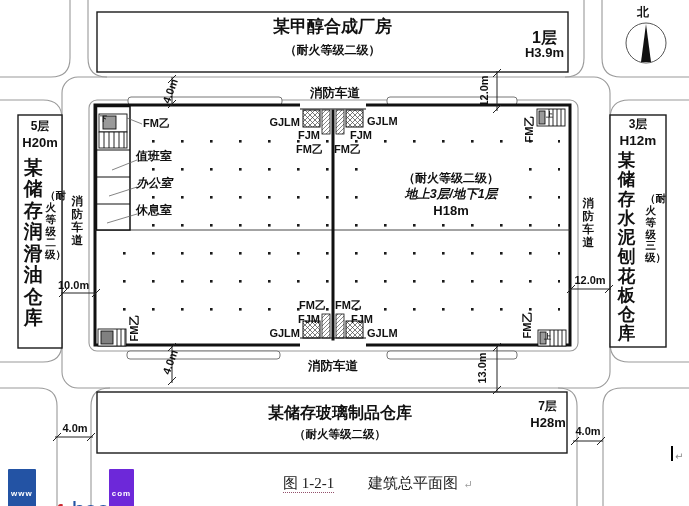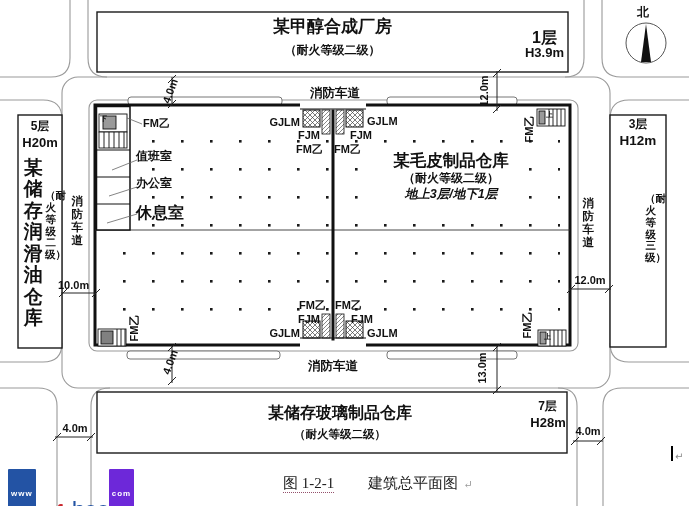--- a/index.html
+++ b/index.html
@@ -164,30 +164,31 @@
 
   <div class="lbl" style="left:637px;top:6px;font-size:12px;">北</div>
 
   <div class="lbl ctr" style="left:18px;top:120px;width:44px;font-size:12px;">5层</div>
   <div class="lbl ctr" style="left:16px;top:136px;width:48px;font-size:13px;">H20m</div>
   <div class="lbl vtext" style="left:23px;top:157px;font-size:19px;">某储存润滑油仓库</div>
   <div class="lbl vtext" style="left:45px;top:190px;font-size:10.5px;">（耐火等级二级）</div>
 
   <div class="lbl ctr" style="left:612px;top:118px;width:52px;font-size:12px;">3层</div>
   <div class="lbl ctr" style="left:610px;top:134px;width:56px;font-size:13.5px;">H12m</div>
+  <div class="lbl vtext" style="left:617px;top:151px;font-size:17.5px;line-height:1.1;">某储存水泥刨花板仓库</div>
   <div class="lbl vtext" style="left:645px;top:193px;font-size:10.5px;">（耐火等级三级）</div>
 
   <div class="lbl ctr" style="left:130px;top:404px;width:420px;font-size:16px;">某储存玻璃制品仓库</div>
   <div class="lbl ctr" style="left:130px;top:428px;width:420px;font-size:11.5px;">（耐火等级二级）</div>
   <div class="lbl ctr" style="left:520px;top:400px;width:55px;font-size:12px;">7层</div>
   <div class="lbl ctr" style="left:518px;top:416px;width:60px;font-size:13px;">H28m</div>
 
-  <div class="lbl ctr" style="left:375px;top:151px;width:152px;font-size:16.5px;">某毛皮制品仓库</div>
   <div class="lbl ctr" style="left:375px;top:172px;width:152px;font-size:12px;">（耐火等级二级）</div>
   <div class="lbl ctr" style="left:375px;top:188px;width:152px;font-size:12.5px;font-style:italic;">地上3层/地下1层</div>
+  <div class="lbl ctr" style="left:375px;top:204px;width:152px;font-size:13px;">H18m</div>
 
   <div class="lbl ctr" style="left:290px;top:87px;width:90px;font-size:12.5px;">消防车道</div>
   <div class="lbl ctr" style="left:288px;top:360px;width:90px;font-size:12.5px;">消防车道</div>
   <div class="lbl vtext" style="left:71px;top:195px;font-size:11.5px;">消防车道</div>
   <div class="lbl vtext" style="left:582px;top:197px;font-size:11.5px;">消防车道</div>
 
   <div class="lbl rot70" style="left:150px;top:84px;width:40px;height:14px;font-size:11px;">4.0m</div>
   <div class="lbl rot" style="left:464px;top:84px;width:40px;height:14px;font-size:11px;">12.0m</div>
   <div class="lbl" style="left:58px;top:279px;font-size:11px;">10.0m</div>
   <div class="lbl ctr" style="left:570px;top:274px;width:40px;font-size:11px;">12.0m</div>
@@ -213,22 +214,22 @@
   <div class="lbl" style="left:143px;top:117px;font-size:11px;">FM乙</div>
   <div class="lbl rot" style="left:509px;top:122px;width:40px;height:14px;font-size:11px;">FM乙</div>
   <div class="lbl rot" style="left:507px;top:318px;width:40px;height:14px;font-size:11px;">FM乙</div>
   <div class="lbl rot" style="left:114px;top:321px;width:40px;height:14px;font-size:11px;">FM乙</div>
 
   <div class="lbl" style="left:100px;top:115px;font-size:7px;">下</div>
   <div class="lbl" style="left:546px;top:111px;font-size:7px;">上</div>
   <div class="lbl" style="left:544px;top:333px;font-size:7px;">上</div>
 
   <div class="lbl" style="left:136px;top:150px;font-size:12px;">值班室</div>
-  <div class="lbl" style="left:136px;top:177px;font-size:12px;">办公室</div>
-  <div class="lbl" style="left:136px;top:204px;font-size:16px;">休息室</div>
+  <div class="lbl" style="left:136px;top:177px;font-size:12px;font-style:italic;">办公室</div>
+  <div class="lbl" style="left:136px;top:204px;font-size:12px;">休息室</div>
 
   <div class="logo">
     <span class="tile blue">www</span>
     <span class="safe">safe</span>
     <span class="hoo">hoo</span>
     <span class="tile red">com</span>
   </div>
 
   <div class="caption">
     <span class="cap-num">图 1-2-1</span>

